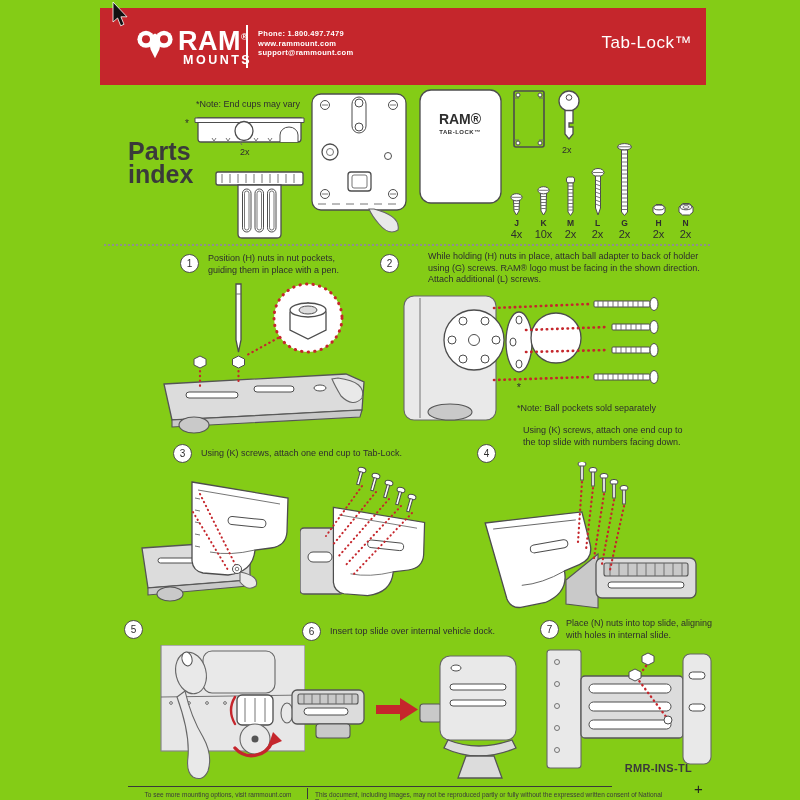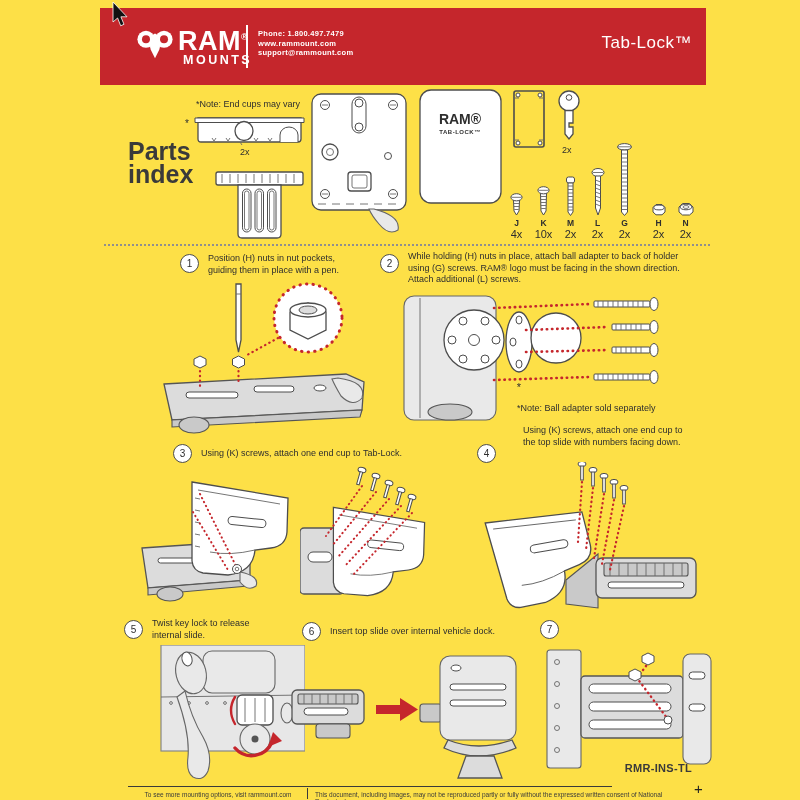--- a/index.html
+++ b/index.html
@@ -1,16 +1,16 @@
 <!DOCTYPE html>
 <html><head>
 <meta charset="utf-8">
 <style>
   html,body { margin:0; padding:0; background:#fff; }
-  #page { position:relative; width:800px; height:800px; background:#fde047; overflow:hidden;
+  #page { position:relative; width:800px; height:800px; background:#84cc16; overflow:hidden;
           font-family:"Liberation Sans", sans-serif; color:#2e2e2e; }
   .abs { position:absolute; }
 
   
   #hdr { left:100px; top:8px; width:606px; height:77px; background:#C5262C; }
   #cursor { left:112px; top:2px; z-index:9; }
   #logo { left:36px; top:16px; display:flex; align-items:flex-start; position:absolute; }
   #logo-text { margin-left:4px; color:#fff; }
   #brand { font-size:27px; font-weight:bold; letter-spacing:.5px; line-height:26px; }
   #brand sup { font-size:9px; }
@@ -266,21 +266,21 @@
       <line class="rd" x1="88.5" y1="91" x2="88.5" y2="103" stroke-width="2.2" stroke-dasharray="0.4 4.4"></line>
       <line class="rd" x1="128" y1="58" x2="97" y2="75" stroke-width="2.2" stroke-dasharray="0.4 4.4"></line>
       <circle cx="158" cy="38" r="34" fill="#fff" stroke="#C5262C" stroke-width="3" stroke-dasharray="0.4 6.2" stroke-linecap="round"></circle>
       <polygon class="w" points="140,32 158,23 176,32 176,50 158,59 140,50"></polygon>
       <ellipse class="w" cx="158" cy="30" rx="18" ry="7"></ellipse>
       <ellipse cx="158" cy="30" rx="9" ry="4" fill="#ddd" stroke="#4d4d4d" stroke-width="1"></ellipse>
     </svg>
   </div>
 
   <div class="abs step-circle" style="left:380px; top:254px;">2</div>
-  <div class="abs step-text" style="left:408px; top:251px; width:284px;">While holding (H) nuts in place, attach ball adapter to back of holder using (G) screws. RAM® logo must be facing in the shown direction. Attach additional (L) screws.</div>
+  <div class="abs step-text" style="left:428px; top:251px; width:284px;">While holding (H) nuts in place, attach ball adapter to back of holder using (G) screws. RAM® logo must be facing in the shown direction. Attach additional (L) screws.</div>
   <div class="abs" style="left:398px; top:288px;">
     <svg width="270" height="135" viewBox="0 0 270 135">
       <rect class="g2" x="6" y="8" width="92" height="124" rx="10"></rect>
       <path class="tn" d="M22 10 L22 130"></path>
       <ellipse class="g3" cx="52" cy="124" rx="22" ry="8"></ellipse>
       <circle class="w" cx="76" cy="52" r="30"></circle>
       <circle class="w2" cx="98" cy="52" r="4"></circle>
         <circle class="w2" cx="87" cy="71" r="4"></circle>
       <circle class="w2" cx="65" cy="71" r="4"></circle>
         <circle class="w2" cx="54" cy="52" r="4"></circle>
@@ -312,21 +312,21 @@
         <ellipse class="w2" cx="256" cy="62" rx="4" ry="6.5"></ellipse>
       </g>
       <g>
         <rect class="w2" x="196" y="86" width="56" height="6" rx="1"></rect>
         <path class="tn" d="M200 86 v6 M205 86 v6 M210 86 v6 M215 86 v6 M220 86 v6 M225 86 v6 M230 86 v6 M235 86 v6 M240 86 v6 M245 86 v6"></path>
         <ellipse class="w2" cx="256" cy="89" rx="4" ry="6.5"></ellipse>
       </g>
       <text x="121" y="103" text-anchor="middle" font-size="11" fill="#2e2e2e">*</text>
     </svg>
   </div>
-  <div class="abs note-text" style="left:517px; top:403px;">*Note: Ball adapter sold separately</div>
+  <div class="abs note-text" style="left:517px; top:403px;">*Note: Ball pockets sold separately</div>
 
   <div class="abs step-circle" style="left:173px; top:444px;">3</div>
   <div class="abs step-text nowrap" style="left:201px; top:448px;">Using (K) screws, attach one end cup to Tab-Lock.</div>
   <div class="abs" style="left:140px; top:468px;">
     <svg width="165" height="145" viewBox="0 0 165 145">
       <path class="g" d="M2 80 L90 74 L110 78 L110 112 L8 120 Z"></path>
       <path class="g3" d="M8 120 L8 127 L108 118 L110 112 L8 120 Z"></path>
       <ellipse class="g3" cx="30" cy="126" rx="13" ry="7"></ellipse>
       <rect class="w2" x="18" y="90" width="38" height="5" rx="2.5"></rect>
       <path class="g2" d="M100 104 Q120 108 116 118 Q108 124 100 114 Z"></path>
@@ -413,21 +413,20 @@
           <rect class="w2" x="-1.3" y="2" width="2.6" height="14"></rect>
       </g>
       <g transform="translate(146,26)">
         <ellipse class="w2" cx="0" cy="0" rx="4" ry="2.6"></ellipse>
           <rect class="w2" x="-1.3" y="2" width="2.6" height="14"></rect>
       </g>
     </svg>
   </div>
 
   <div class="abs step-circle" style="left:124px; top:620px;">5</div>
-  <div class="abs step-text" style="left:152px; top:618px; width:116px;">Twist key lock to release internal slide.</div>
   <div class="abs" style="left:145px; top:645px;">
     <svg width="160" height="142" viewBox="0 0 160 142">
       <rect x="16" y="0" width="144" height="106" fill="#e7e7e7" stroke="#888" stroke-width="1.2"></rect>
       <rect class="g2" x="58" y="6" width="72" height="42" rx="9"></rect>
       <ellipse class="g2" cx="142" cy="68" rx="6" ry="10"></ellipse>
       <path class="tn" d="M16 52 L160 50"></path>
       <circle class="tn" cx="26" cy="58" r="1.4"></circle>
         <circle class="tn" cx="44" cy="58" r="1.4"></circle>
       <circle class="tn" cx="62" cy="58" r="1.4"></circle>
         <circle class="tn" cx="80" cy="58" r="1.4"></circle>
@@ -469,20 +468,21 @@
         <ellipse class="w2" cx="166" cy="20" rx="5" ry="3"></ellipse>
         <rect class="w2" x="160" y="36" width="56" height="6" rx="3"></rect>
         <rect class="w2" x="160" y="52" width="56" height="6" rx="3"></rect>
         <path class="g" d="M158 92 Q188 104 222 92 L226 100 Q188 116 154 100 Z"></path>
         <path class="g" d="M176 108 L204 108 L212 130 L168 130 Z"></path>
       </g>
     </svg>
   </div>
 
   <div class="abs step-circle" style="left:540px; top:620px;">7</div>
+  <div class="abs step-text" style="left:566px; top:618px; width:162px;">Place (N) nuts into top slide, aligning with holes in internal slide.</div>
   <div class="abs" style="left:545px; top:648px;">
     <svg width="168" height="122" viewBox="0 0 168 122">
       <rect class="g2" x="2" y="2" width="34" height="118" rx="3"></rect>
       <circle class="tn" cx="12" cy="14" r="2.5"></circle>
         <circle class="tn" cx="12" cy="36" r="2.5"></circle>
       <circle class="tn" cx="12" cy="58" r="2.5"></circle>
         <circle class="tn" cx="12" cy="80" r="2.5"></circle>
       <circle class="tn" cx="12" cy="102" r="2.5"></circle>
       <rect class="g" x="36" y="28" width="102" height="62" rx="4"></rect>
       <rect class="w2" x="44" y="36" width="82" height="9" rx="4.5"></rect>

